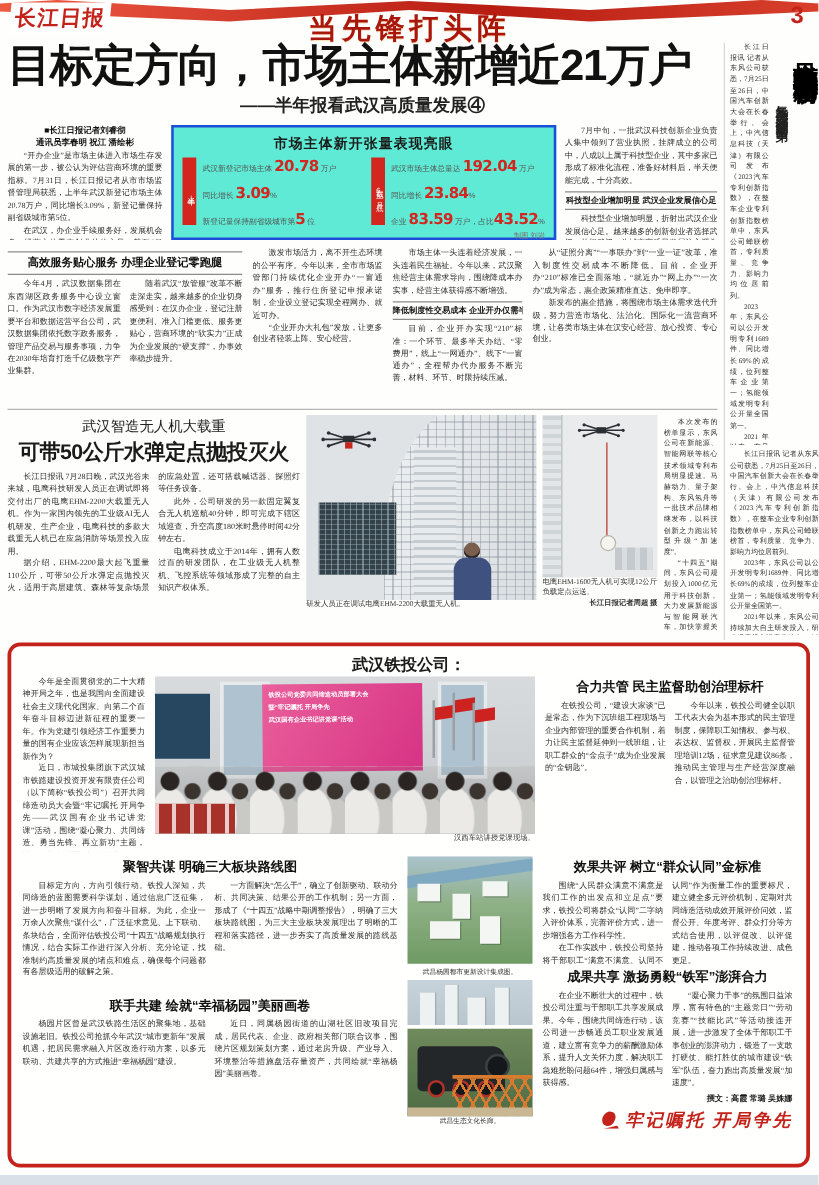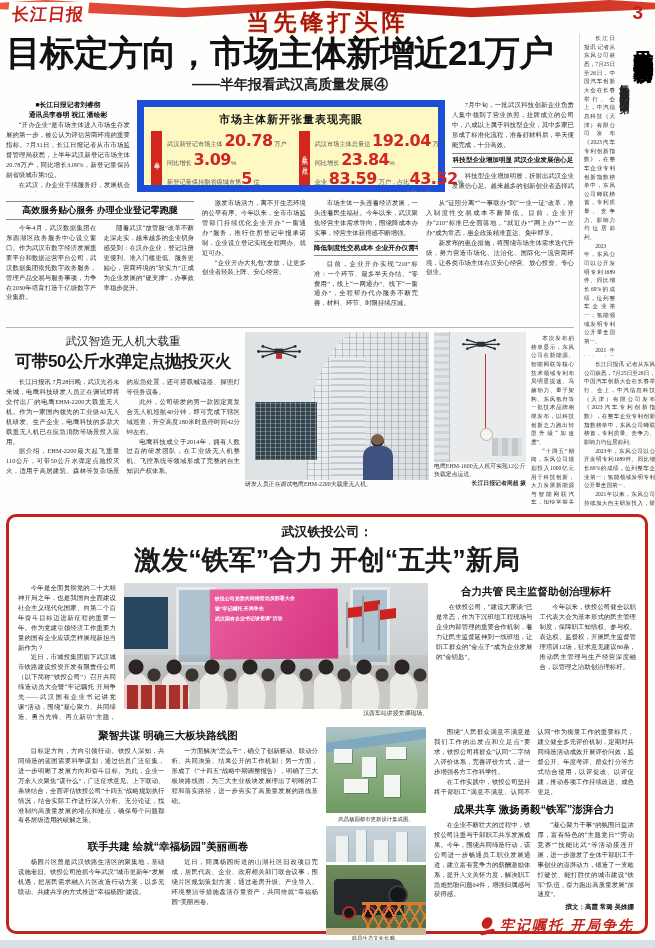--- a/index.html
+++ b/index.html
@@ -25,29 +25,29 @@
   .row{display:flex;justify-content:space-between;overflow:hidden;}
   .row1{margin-top:6px;height:92px;}
   .row2{margin-top:6px;height:124px;}
   .bycol{width:124px;overflow:hidden;}
   .byline{font-size:6.8px;font-weight:bold;text-align:center;line-height:1.5;color:#111;}
   .body{font-size:6.4px;line-height:1.55;text-align:justify;color:#2c2c2c;
         font-family:"Liberation Serif",serif;}
   .body p{margin:0;text-indent:2em;}
   .tiny{font-size:5.6px;}
   
-  .stats{width:308px;border:7px solid #1d4ed8;background:#fef9c3;padding:5px 7px;box-sizing:border-box;}
+  .stats{width:308px;border:2px solid #1d4ed8;background:#5eead4;padding:5px 7px;box-sizing:border-box;}
   .stats-title{text-align:center;font-size:11px;font-weight:900;letter-spacing:1px;margin-bottom:4px;}
   .stats-groups{display:flex;gap:12px;}
   .sgroup{display:flex;gap:5px;flex:1;}
   .sbar{width:11px;height:54px;background:#d2261f;color:#fff;font-size:6px;
     writing-mode:vertical-rl;text-orientation:upright;text-align:center;line-height:11px;letter-spacing:1px;}
   .srows{display:flex;flex-direction:column;justify-content:space-between;height:56px;flex:1;}
   .srow{font-size:6.2px;color:#555;white-space:nowrap;}
-  .srow .hl{color:#d2261f;font-weight:bold;font-size:16px;letter-spacing:-0.5px;
+  .srow .hl{color:#d2261f;font-weight:bold;font-size:12px;letter-spacing:-0.5px;
     font-family:"DejaVu Sans",sans-serif;}
   .stats-credit{text-align:right;font-size:5.8px;color:#777;margin-top:2px;}
   .colR{width:122px;overflow:hidden;}
   
   .subhead{border-top:1px solid #8a8a8a;border-bottom:1px solid #8a8a8a;
     font-weight:900;text-align:center;padding:2px 0;margin:3px 0;color:#111;white-space:nowrap;}
   .sh-a{font-size:9px;text-align:center;}
   .sh-b{font-size:6.6px;}
   .blockA{width:188px;overflow:hidden;}
   .colB{width:104px;overflow:hidden;}
@@ -334,21 +334,20 @@
     </div>
     <div class="side-bottom body tiny">
         <p>长江日报讯 记者从东风公司获悉，7月25日至26日，中国汽车创新大会在长春举行。会上，中汽信息科技（天津）有限公司发布《2023汽车专利创新指数》，在整车企业专利创新指数榜单中，东风公司蝉联榜首，专利质量、竞争力、影响力均位居前列。</p>
         <p>2023年，东风公司以公开发明专利1689件、同比增长69%的成绩，位列整车企业第一；氢能领域发明专利公开量全国第一。</p>
         <p>2021年以来，东风公司持续加大自主研发投入，研发经费投入强度保持在6%以上。2022年，公司全年专利申请量达2357件，其中发明专利占比超六成。</p>
       </div>
   </div>
 
   <div class="tietou">
     <div class="t-kicker">武汉铁投公司：</div>
-    <div class="t-head">激发“铁军”合力 开创“五共”新局</div>
 
     <div class="t-row t-row1">
       <div class="t-intro body">
           <p>今年是全面贯彻党的二十大精神开局之年，也是我国向全面建设社会主义现代化国家、向第二个百年奋斗目标迈进新征程的重要一年。作为党建引领经济工作重要力量的国有企业应该怎样展现新担当新作为？</p>
           <p>近日，市城投集团旗下武汉城市铁路建设投资开发有限责任公司（以下简称“铁投公司”）召开共同缔造动员大会暨“牢记嘱托 开局争先——武汉国有企业书记讲党课”活动，围绕“凝心聚力、共同缔造、勇当先锋、再立新功”主题，讲了一堂生动而深刻的党课。</p>
         </div>
 
       <div>
         <div class="photo pm">
           <div class="win" style="left:52px;"></div>
@@ -415,20 +414,21 @@
               <div class="wheel" style="left:48px;"></div>
             </div>
             <div class="rail"></div>
             <div class="gravel"></div>
           </div>
           <div class="imgcap">武昌生态文化长廊。</div>
         </div>
       </div>
 
       <div class="t-right2">
+        <div class="h3">效果共评 树立“群众认同”金标准</div>
         <div class="body cols2" style="height:74px;">
             <p>围绕“人民群众满意不满意是我们工作的出发点和立足点”要求，铁投公司将群众“认同”二字纳入评价体系，完善评价方式，进一步增强各方工作科学性。</p>
             <p>在工作实践中，铁投公司坚持将干部职工“满意不满意、认同不认同”作为衡量工作的重要标尺，建立健全多元评价机制，定期对共同缔造活动成效开展评价问效，监督公开、年度考评、群众打分等方式结合使用，以评促改、以评促建，推动各项工作持续改进、成色更足。</p>
           </div>
         <div class="h3">成果共享 激扬勇毅“铁军”澎湃合力</div>
         <div class="body cols2" style="height:80px;">
             <p>在企业不断壮大的过程中，铁投公司注重与干部职工共享发展成果。今年，围绕共同缔造行动，该公司进一步畅通员工职业发展通道，建立富有竞争力的薪酬激励体系，提升人文关怀力度，解决职工急难愁盼问题64件，增强归属感与获得感。</p>
             <p>“凝心聚力干事”的氛围日益浓厚，富有特色的“主题党日”“劳动竞赛”“技能比武”等活动接连开展，进一步激发了全体干部职工干事创业的澎湃动力，锻造了一支敢打硬仗、能打胜仗的城市建设“铁军”队伍，奋力跑出高质量发展“加速度”。</p>
           </div>
         <div class="t-byline">撰文：高霞 常璐 吴姝娜</div>

